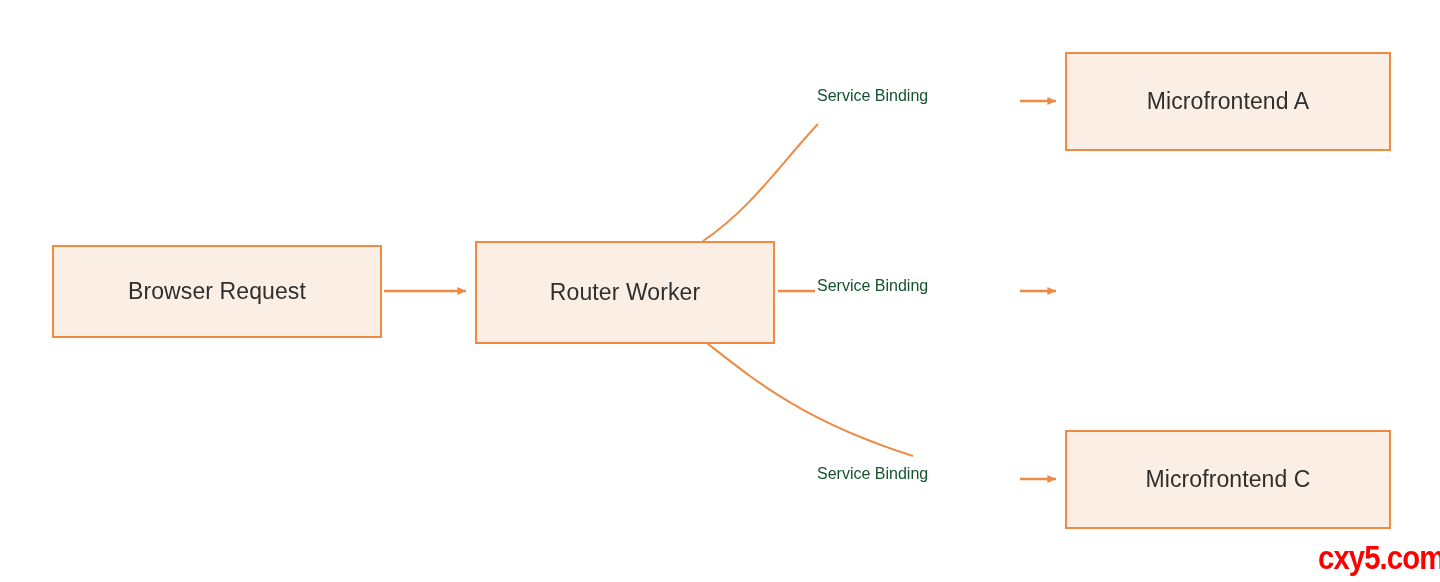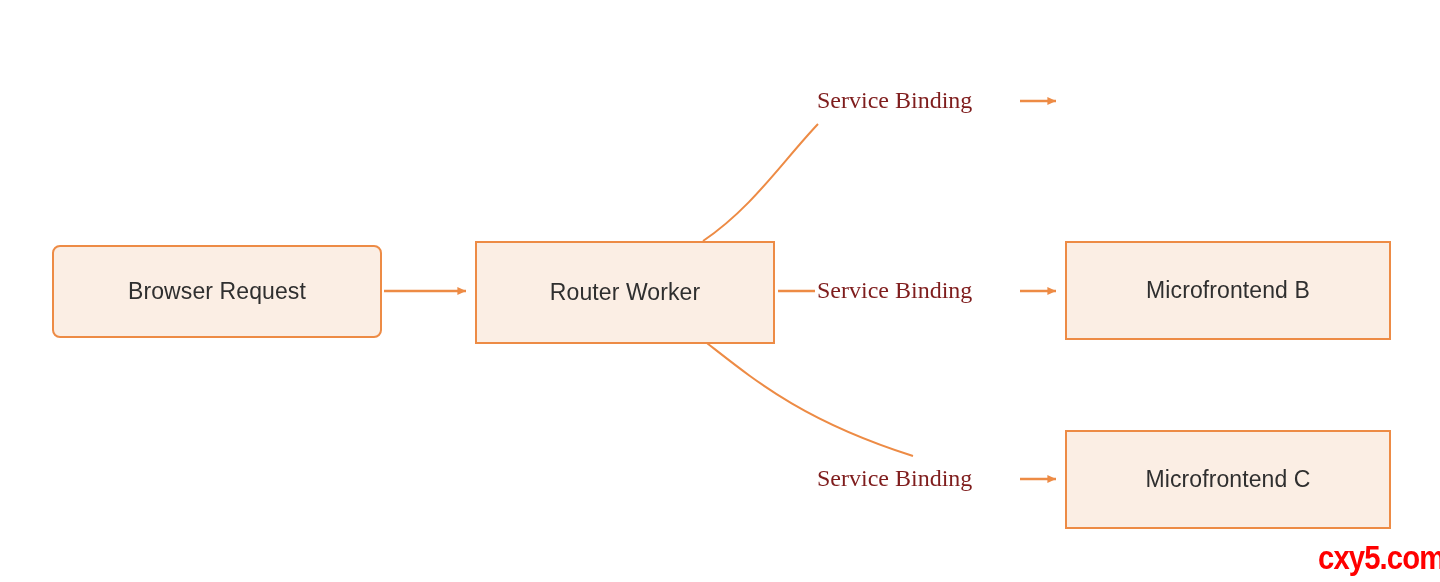--- a/index.html
+++ b/index.html
@@ -39,23 +39,23 @@
   }
   .node-label {
     font-family: "Liberation Sans", sans-serif;
     font-size: 23px;
     color: #2f2f2f;
     letter-spacing: 0.1px;
     white-space: nowrap;
   }
   .edge-label {
     position: absolute;
-    font-family: Liberation Serif, serif;
-    font-size: 24px;
-    color: #7f1d1d;
+    font-family: Liberation Sans, sans-serif;
+    font-size: 16px;
+    color: #14532d;
     white-space: nowrap;
     background: #ffffff;
     padding: 0 2px;
     line-height: 1;
   }
   .watermark {
     position: absolute;
     font-family: "Liberation Sans", sans-serif;
     font-weight: bold;
     font-style: normal;
@@ -84,32 +84,32 @@
     <path d="M 703 241 C 752 208, 782 162, 818 124" fill="none" stroke="#ED8B45" stroke-width="2"></path>
     <path d="M 1020 101 L 1056 101" fill="none" stroke="#ED8B45" stroke-width="2.4" marker-end="url(#arrowhead)"></path>
 
     <path d="M 778 291 L 815 291" fill="none" stroke="#ED8B45" stroke-width="2.4"></path>
     <path d="M 1020 291 L 1056 291" fill="none" stroke="#ED8B45" stroke-width="2.4" marker-end="url(#arrowhead)"></path>
 
     <path d="M 703 340 C 752 378, 800 420, 913 456" fill="none" stroke="#ED8B45" stroke-width="2"></path>
     <path d="M 1020 479 L 1056 479" fill="none" stroke="#ED8B45" stroke-width="2.4" marker-end="url(#arrowhead)"></path>
   </svg>
 
-  <div class="node-box" style="left:52px; top:245px; width:330px; height:93px;border-radius:8px;">
+  <div class="node-box" style="left:52px; top:245px; width:330px; height:93px;">
     <span class="node-label">Browser Request</span>
   </div>
 
   <div class="node-box" style="left:475px; top:241px; width:300px; height:103px;">
     <span class="node-label">Router Worker</span>
   </div>
 
+  <div class="node-box" style="left:1065px; top:52px; width:326px; height:99px;">
+    <span class="node-label">Microfrontend A</span>
+  </div>
 
-  <div class="node-box" style="left:1065px; top:241px; width:326px; height:99px;">
-    <span class="node-label">Microfrontend B</span>
-  </div>
 
   <div class="node-box" style="left:1065px; top:430px; width:326px; height:99px;text-align:right;">
     <span class="node-label">Microfrontend C</span>
   </div>
 
   <div class="edge-label" style="left:815px; top:88px;">Service Binding</div>
 
   <div class="edge-label" style="left:815px; top:278px;">Service Binding</div>
 
   <div class="edge-label" style="left:815px; top:466px;">Service Binding</div>

